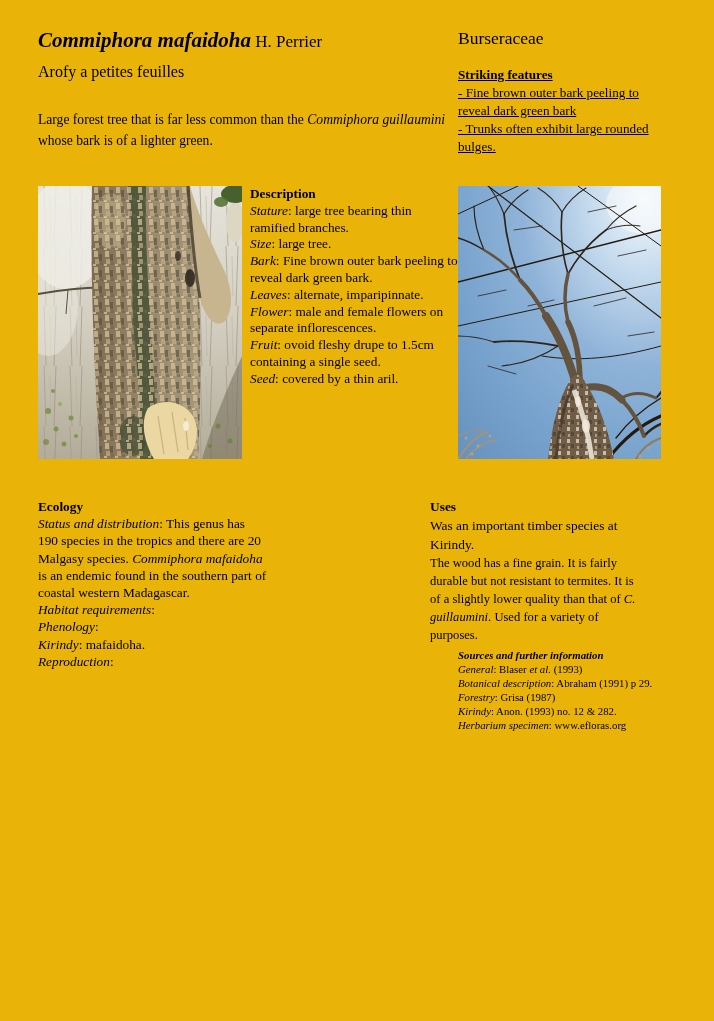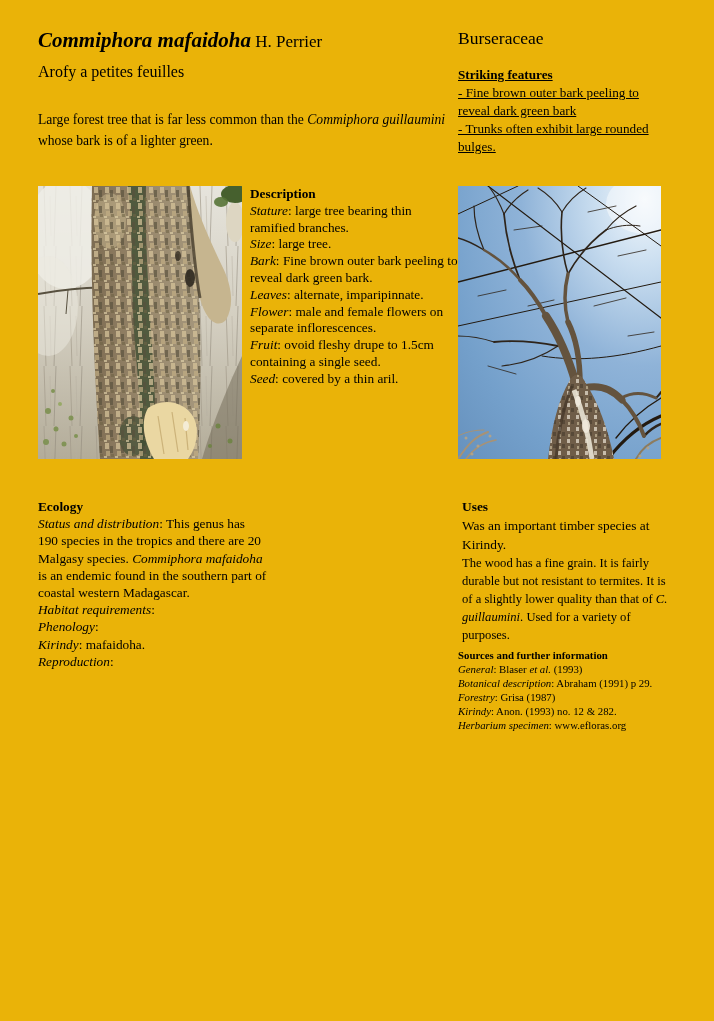--- a/index.html
+++ b/index.html
@@ -23,27 +23,27 @@
   .photo-left{left:38px;top:186px;width:204px;height:273px;}
   .photo-right{left:458px;top:186px;width:203px;height:273px;}
   .photo svg{display:block;width:100%;height:100%;}
 
   .desc{left:250px;top:186px;width:210px;font-size:13.3px;line-height:16.8px;}
   .desc .h{font-weight:bold;}
 
   .ecology{left:38px;top:498px;width:230px;font-size:13.3px;line-height:17.2px;}
   .ecology .h{font-weight:bold;}
 
-  .uses{left:462px;top:498px;width:212px;}
+  .uses{left:430px;top:498px;width:212px;}
   .uses .h{font-weight:bold;font-size:13.4px;line-height:18px;}
   .uses .lead{font-size:13.4px;line-height:19px;}
   .uses .body{font-size:12.6px;line-height:18px;}
 
   .sources{left:458px;top:648px;width:254px;font-size:10.8px;line-height:14px;}
-  .sources .h{font-weight:bold;}
+  .sources .h{font-weight:bold;font-style:italic;}
 </style>
 </head>
 <body>
 
 <div class="page">
 
   <div class="abs title">
     <span>Commiphora mafaidoha</span><span class="author"> H. Perrier</span>
   </div>
   <div class="abs subtitle">Arofy a petites feuilles</div>

